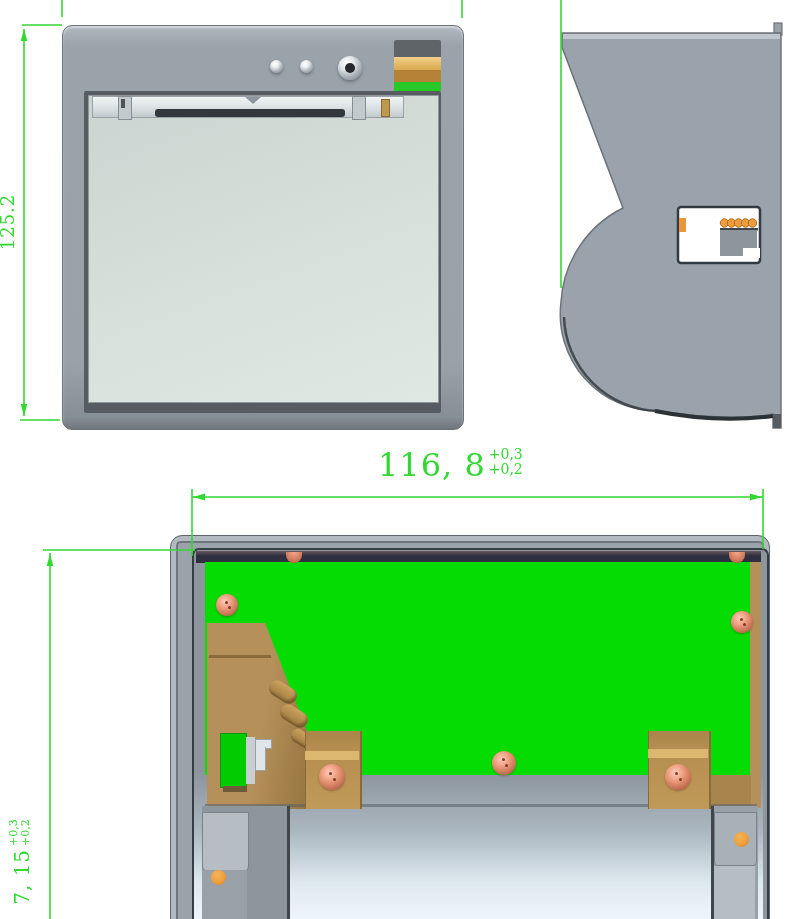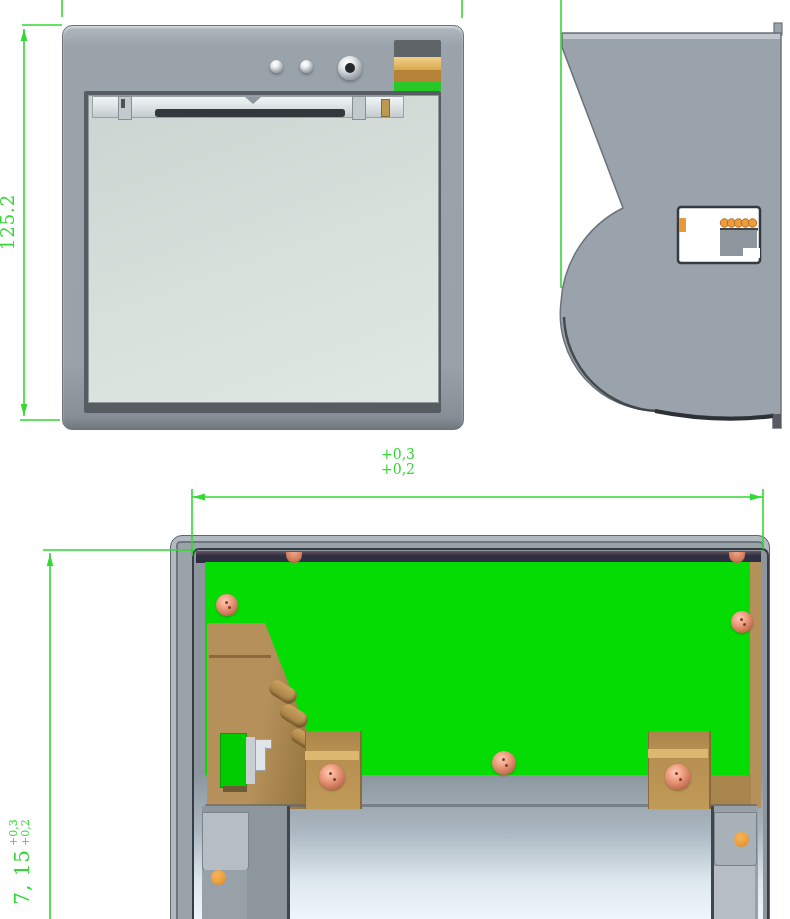--- a/index.html
+++ b/index.html
@@ -223,20 +223,21 @@
       <path d="M762,497 L750,493.6 L750,500.4 Z"></path>
       <path d="M50,554 L46.7,566 L53.3,566 Z"></path>
     </g>
   </svg>
 
   <div class="abs vlabel vlabel-125 dim-green">
     <span>125.2</span>
   </div>
 
   <div class="abs dim-label-h dim-green" style="left:378px;top:449px;">
+    <span class="dim-big">116, 8</span>
     <span class="tol tol-14">
       <span>+0,3</span>
       <span>+0,2</span>
     </span>
   </div>
 
   <div class="abs vlabel vlabel-715 dim-green">
     <span class="dim-big-sm">7, 15</span>
     <span class="tol tol-11">
       <span>+0,3</span>

